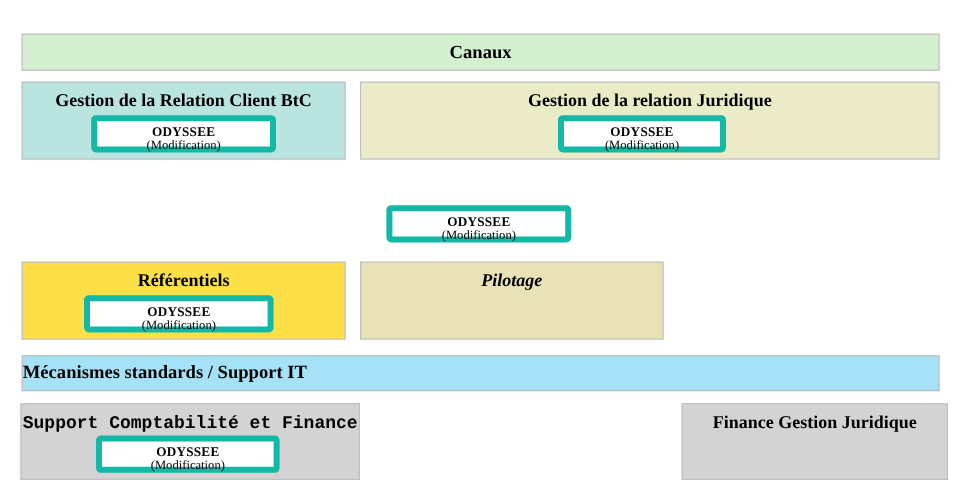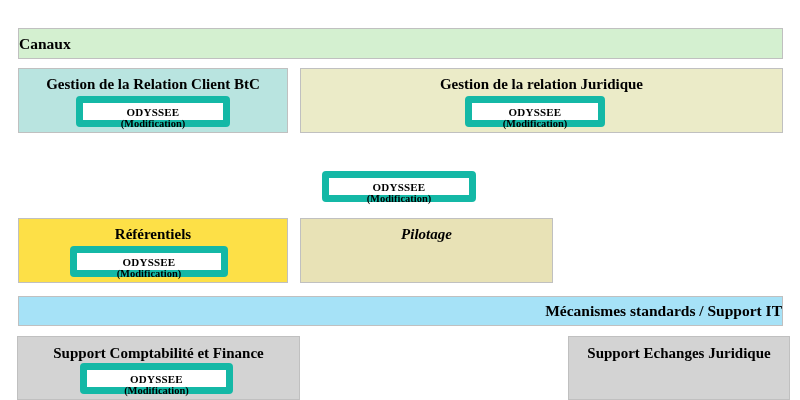--- a/index.html
+++ b/index.html
@@ -38,48 +38,48 @@
 
   .band .block-title {
     font-size: 15.5px;
   }
 
   
   .odyssee-card {
     position: absolute;
     box-sizing: border-box;
     background: #ffffff;
-    border: 7px solid #14b8a6;
+    border: 5px solid #14b8a6;
     border-radius: 4px;
     text-align: center;
     padding-top: 3px;
   }
   .odyssee-name {
     display: block;
     font-weight: bold;
     font-size: 11px;
     line-height: 12px;
     color: #000000;
     letter-spacing: 0.2px;
   }
   .odyssee-state {
     display: block;
-    font-weight: bold;
+    font-weight: normal;
     font-size: 10.5px;
     line-height: 12px;
     color: #000000;
   }
 </style>
 </head>
 <body>
 
 <div id="capability-map">
 
   <div class="block band" style="left:18px; top:28px; width:765px; height:31px; background:#d4f0d0;
-              display:flex; align-items:center; justify-content:flex-start;">
+              display:flex; align-items:center; justify-content:center;">
     <span class="block-title">Canaux</span>
   </div>
 
   <div class="block" style="left:18px; top:68px; width:270px; height:65px; background:#b9e4e0;">
     <span class="block-title" style="margin-top:8px;">Gestion de la Relation Client BtC</span>
   </div>
   <div class="odyssee-card" style="left:76px; top:96px; width:154px; height:31px;">
     <span class="odyssee-name">ODYSSEE</span>
     <span class="odyssee-state">(Modification)</span>
   </div>
@@ -104,30 +104,30 @@
     <span class="odyssee-name">ODYSSEE</span>
     <span class="odyssee-state">(Modification)</span>
   </div>
 
   <div class="block" style="left:300px; top:218px; width:253px; height:65px; background:#e8e2b6;">
     <span class="block-title" style="margin-top:8px;font-style:italic;">Pilotage</span>
   </div>
 
 
   <div class="block band" style="left:18px; top:296px; width:765px; height:30px; background:#a6e2f7;
-              display:flex; align-items:center; justify-content:flex-end;">
+              display:flex; align-items:center; justify-content:flex-start;">
     <span class="block-title">Mécanismes standards / Support IT</span>
   </div>
 
-  <div class="block" style="left:17px; top:336px; width:283px; height:64px; background:#d3d3d3;">
+  <div class="block" style="left:17px; top:336px; width:283px; height:64px; background:#d3d3d3;font-family:Liberation Mono, monospace;">
     <span class="block-title" style="margin-top:9px;">Support Comptabilité et Finance</span>
   </div>
   <div class="odyssee-card" style="left:80px; top:363px; width:153px; height:31px;">
     <span class="odyssee-name">ODYSSEE</span>
     <span class="odyssee-state">(Modification)</span>
   </div>
 
 
   <div class="block" style="left:568px; top:336px; width:222px; height:64px; background:#d3d3d3;">
-    <span class="block-title" style="margin-top:9px;">Support Echanges Juridique</span>
+    <span class="block-title" style="margin-top:9px;">Finance Gestion Juridique</span>
   </div>
 
 </div>
 
 </body></html>

